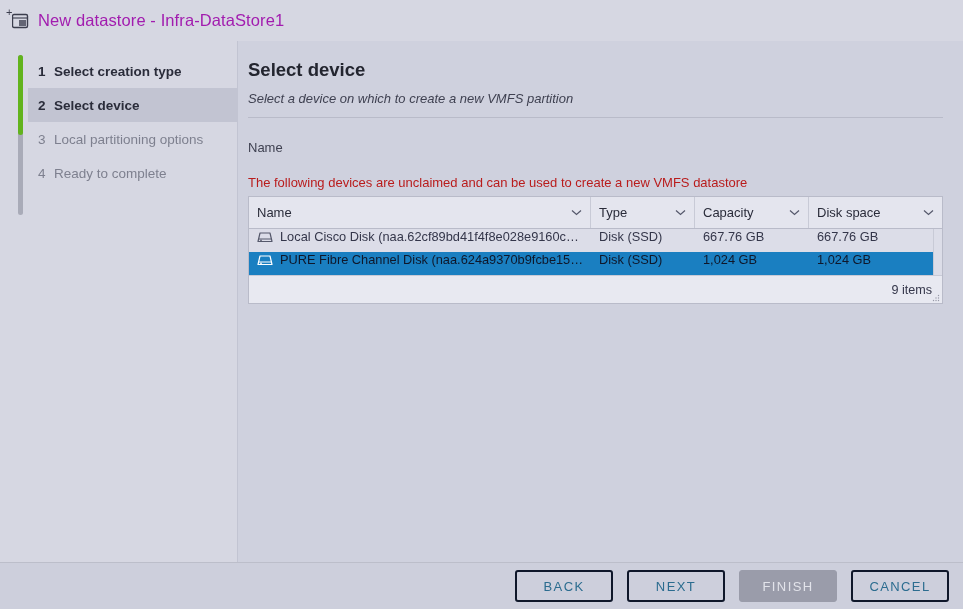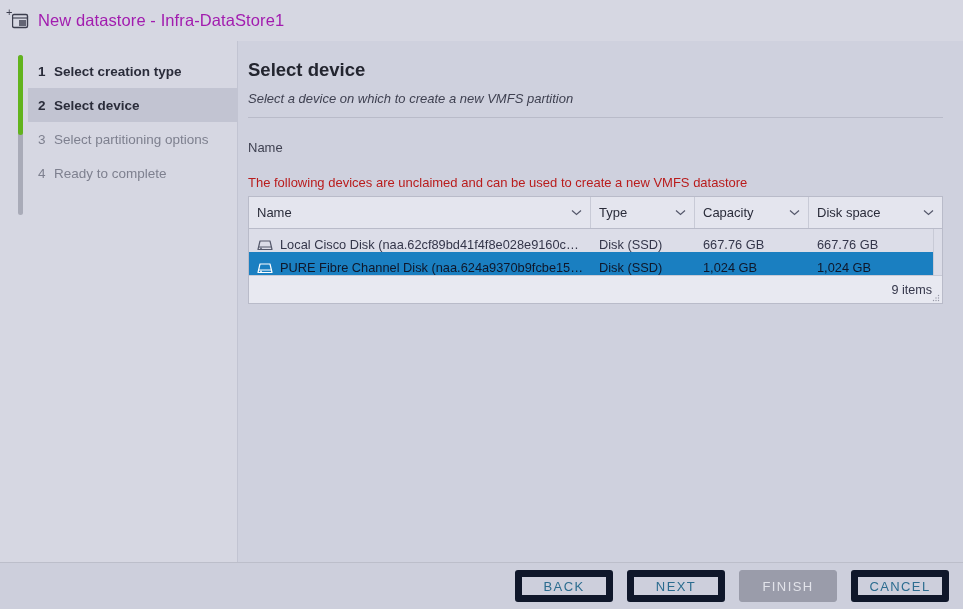--- a/index.html
+++ b/index.html
@@ -136,21 +136,21 @@
   .col-cap  { width: 114px; }
   .col-free { width: 133px; }
   .chev {
     width: 11px; height: 7px; flex: 0 0 11px;
     margin-left: 6px;
   }
   .grid-body { position: relative; background: #e8e9f1; }
   .row {
     display: flex;
     height: 23px;
-    align-items: flex-end;
+    align-items: flex-start;
     font-size: 12.8px;
     color: #34364a;
     cursor: pointer;
   }
   .row.alt { background: #dcdde8; }
   .row.selected { background: #1a7fc1; color: #0f172a; }
   .cell {
     padding: 0 8px;
     white-space: nowrap; overflow: hidden; text-overflow: ellipsis;
     display: flex; align-items: center;
@@ -187,21 +187,21 @@
     gap: 14px;
     padding-right: 14px;
   }
   .btn {
     height: 32px; min-width: 98px;
     border-radius: 3px;
     font-family: "Liberation Sans", sans-serif;
     font-size: 13px; letter-spacing: 1.4px;
     cursor: pointer;
     background: transparent;
-    border: 7px solid #0f172a;
+    border: 2px solid #0f172a;
     color: #2b6c8f;
   }
   .btn.disabled {
     background: #9a9caa;
     border: 1px solid #9a9caa;
     color: #e2e3ea;
     cursor: default;
   }
 </style>
 </head>
@@ -232,21 +232,21 @@
         <span>Select creation type</span>
       </div>
 
       <div class="step active">
         <span class="num">2</span>
         <span>Select device</span>
       </div>
 
       <div class="step future">
         <span class="num">3</span>
-        <span>Select partitioning options</span>
+        <span>Local partitioning options</span>
       </div>
 
       <div class="step future">
         <span class="num">4</span>
         <span>Ready to complete</span>
       </div>
 
     </div>
   </div>
 

